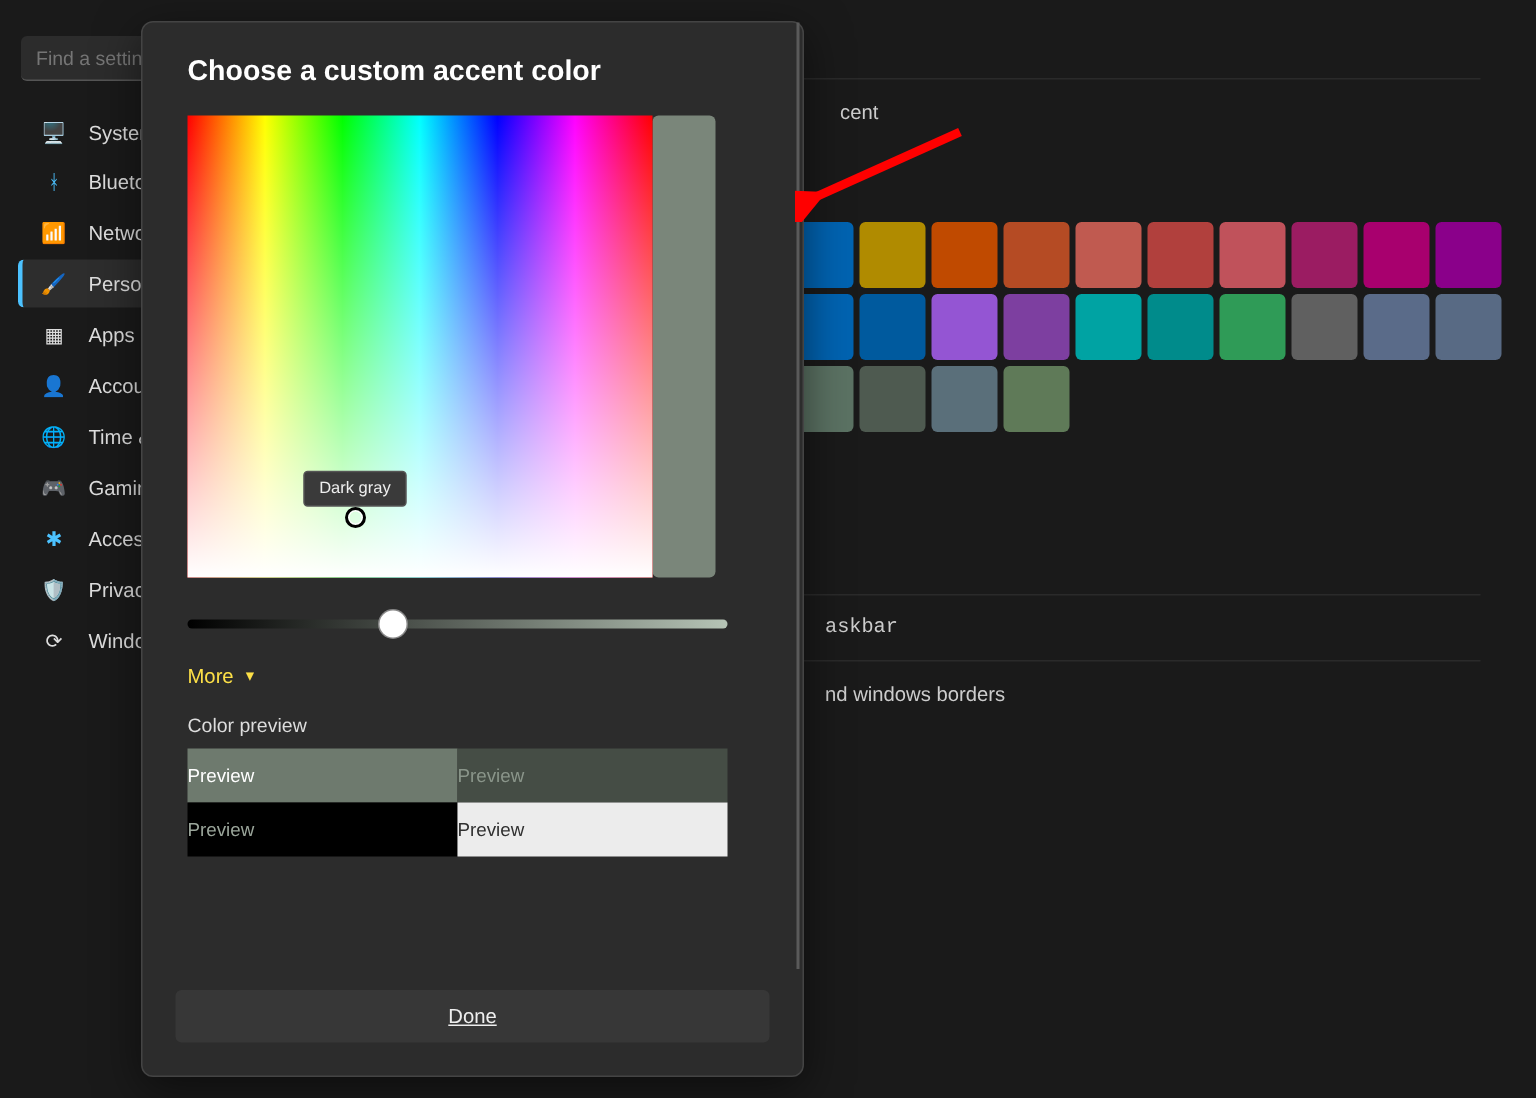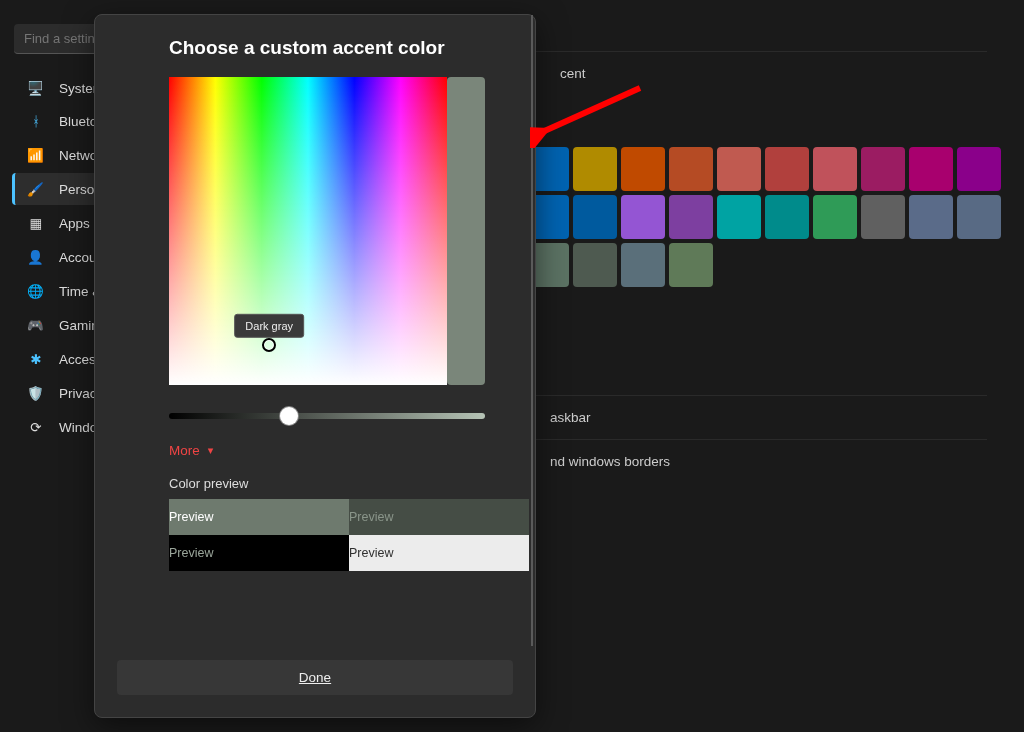--- a/index.html
+++ b/index.html
@@ -55,21 +55,20 @@
     width: 442px; height: 704px;
     background: #2c2c2c; border: 1px solid #444; border-radius: 8px;
     box-shadow: 0 8px 30px rgba(0,0,0,.5);
     display: flex; flex-direction: column;
   }
   .dlg-body {
     flex: 1; overflow: hidden; padding: 22px 46px 10px 30px;
     border-right: 2px solid #5a5a5a;
     margin-right: 2px;
     position: relative;
-    margin-left: 44px;
   }
   .dlg-title { font-size: 19px; font-weight: 600; color: #fff; margin-bottom: 18px; }
   .picker-row { display: flex; }
   .sv-panel {
     position: relative; width: 310px; height: 308px;
     background:
       linear-gradient(to top, white, rgba(255,255,255,0)),
       linear-gradient(to right, red, yellow, lime, cyan, blue, magenta, red);
     cursor: crosshair;
   }
@@ -93,21 +92,21 @@
     border-radius: 3px;
   }
   .value-thumb {
     position: absolute; top: 50%; width: 18px; height: 18px;
     background: #fff; border-radius: 50%;
     transform: translate(-50%, -50%);
     box-shadow: 0 0 0 1px #888;
   }
   .more-row {
     display: flex; justify-content: flex-start; align-items: center;
-    gap: 8px; font-size: 13.5px; color: #ef4444;
+    gap: 8px; font-size: 13.5px; color: #fde047;
     padding: 6px 4px 18px 0; cursor: pointer;
   }
   .chev { font-size: 11px; }
   .cp-label { font-size: 13px; color: #ddd; margin-bottom: 8px; }
   .cp-grid {
     display: grid; grid-template-columns: 1fr 1fr;
     width: 360px; font-size: 12.5px;
   }
   .cp-cell { display: flex; align-items: center; justify-content: flex-start; height: 36px; }
   .dlg-footer {
@@ -205,21 +204,21 @@
       <div class="swatch" style="background: rgb(47, 155, 87);"></div>
       <div class="swatch" style="background: rgb(96, 96, 96);"></div>
       <div class="swatch" style="background: rgb(90, 107, 137);"></div>
       <div class="swatch" style="background: rgb(88, 106, 132);"></div>
       <div class="swatch" style="background: rgb(91, 114, 99);"></div>
       <div class="swatch" style="background: rgb(78, 90, 80);"></div>
       <div class="swatch" style="background: rgb(90, 111, 122);"></div>
       <div class="swatch" style="background: rgb(95, 122, 88);"></div>
     </div>
   <div style="height:90px;"></div>
-  <div class="bg-row" style="padding-left:220px;">
+  <div class="bg-row" style="padding-left:220px;font-family:Liberation Mono, monospace;">
     <span>askbar</span>
   </div>
   <div class="bg-row" style="padding-left:220px;">
     <span>nd windows borders</span>
   </div>
 </div>
 
 <div class="dialog">
   <div class="dlg-body">
     <div class="dlg-title">Choose a custom accent color</div>

